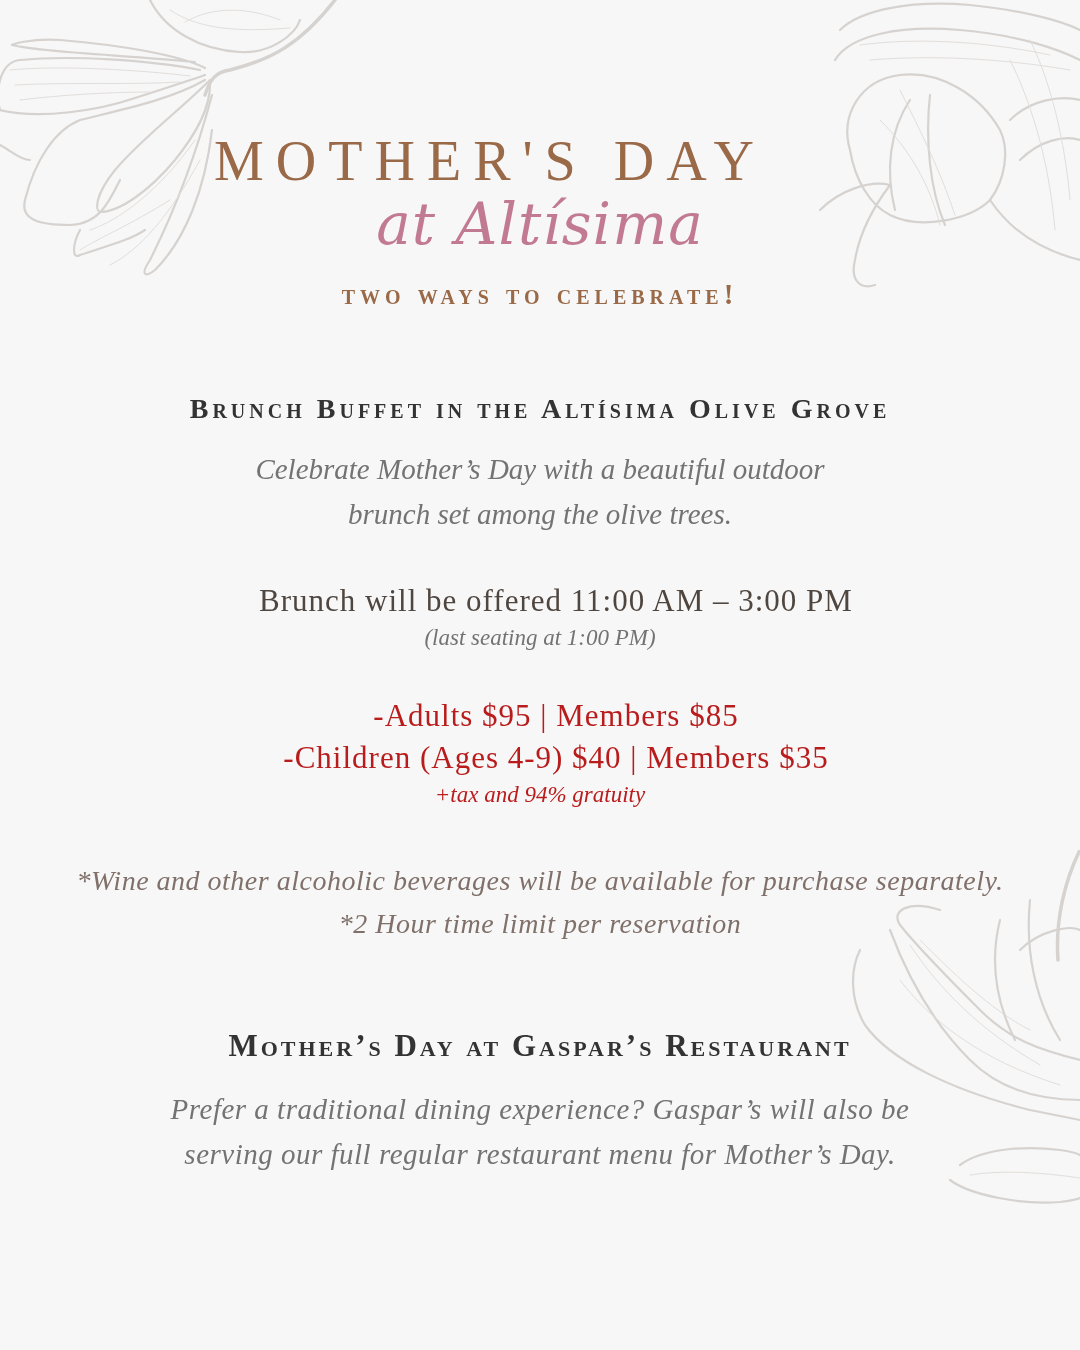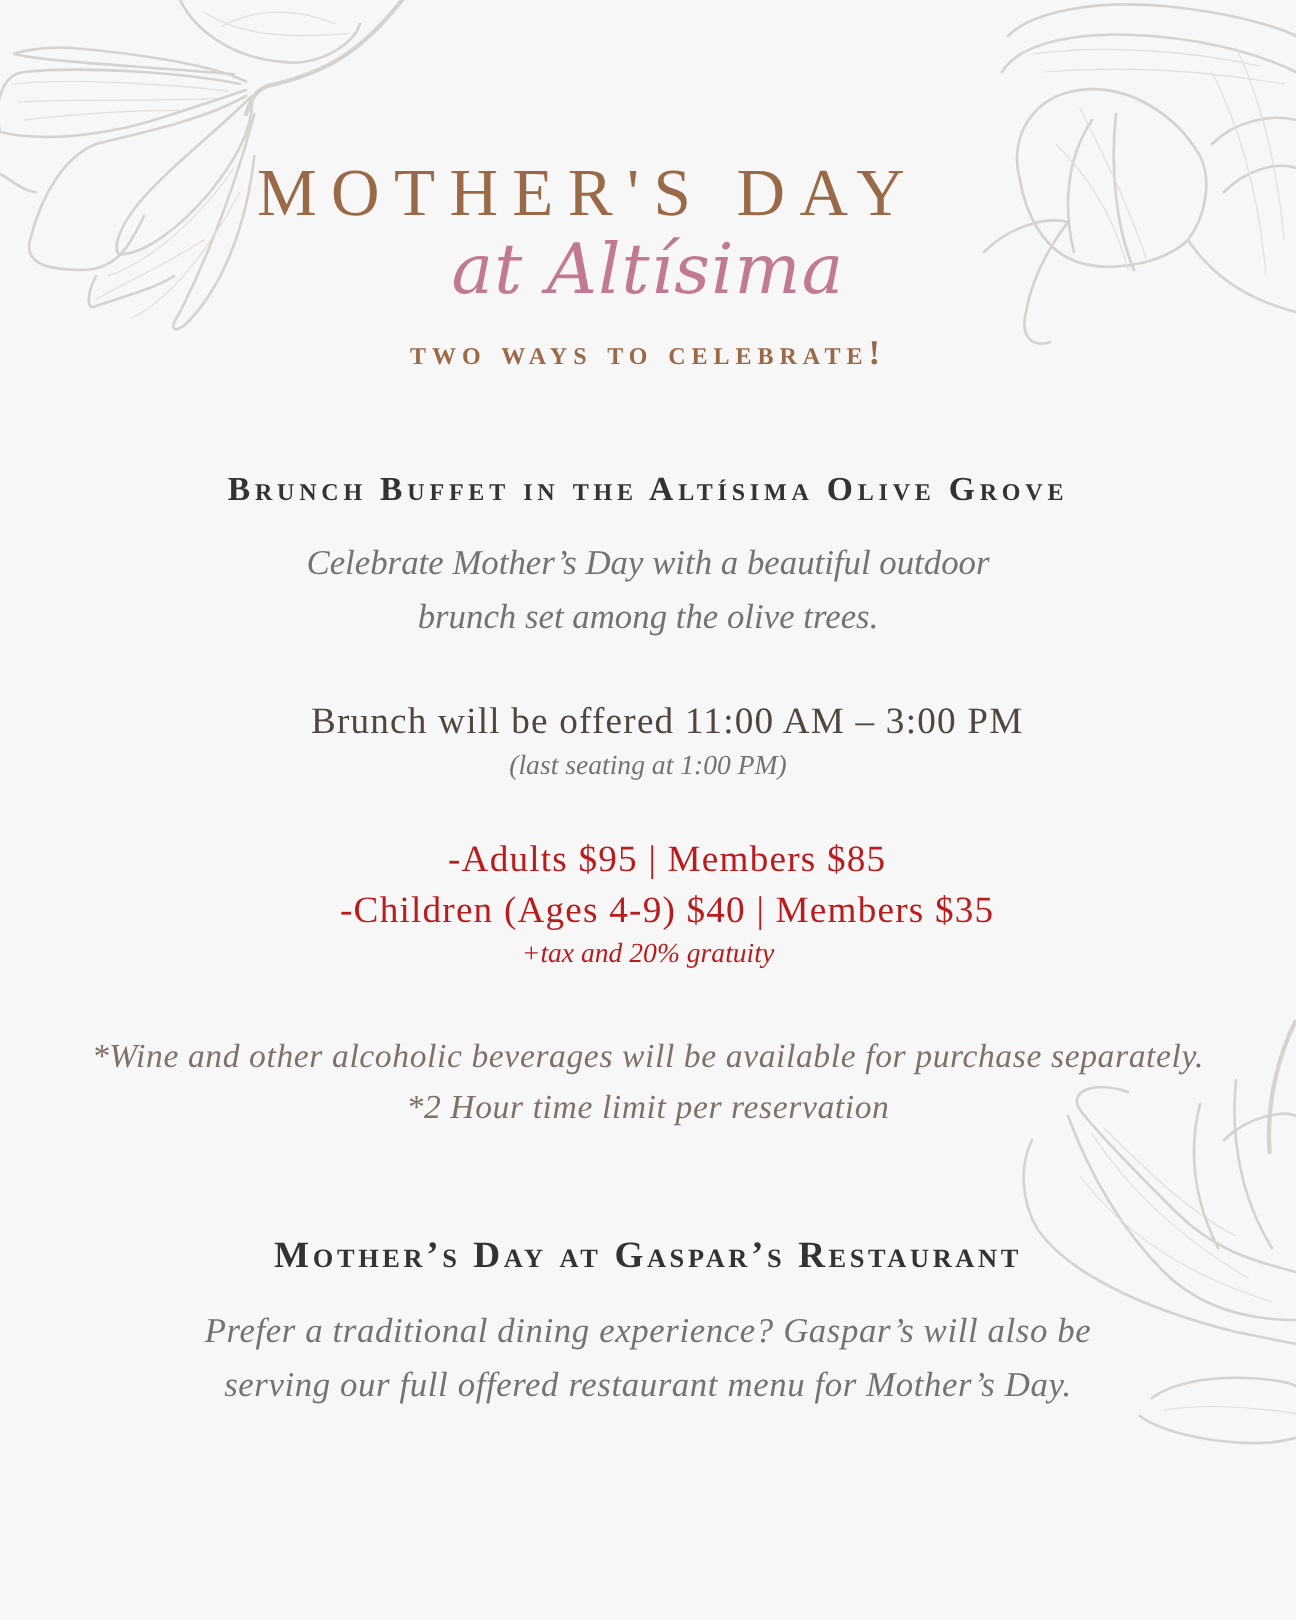--- a/index.html
+++ b/index.html
@@ -104,20 +104,20 @@
 
 <h2 class="section-heading h1">Brunch Buffet in the Altísima Olive Grove</h2>
 <div class="italic-line" style="top:455px;font-size:29px">Celebrate Mother’s Day with a beautiful outdoor</div>
 <div class="italic-line" style="top:500px;font-size:29px">brunch set among the olive trees.</div>
 
 <div class="plain-line" style="top:585px;font-size:31px;letter-spacing:1px">Brunch will be offered 11:00 AM – 3:00 PM</div>
 <div class="italic-line" style="top:626px;font-size:23px">(last seating at 1:00 PM)</div>
 
 <div class="plain-line dark" style="top:700px;font-size:31px;letter-spacing:1px">-Adults $95 | Members $85</div>
 <div class="plain-line dark" style="top:742px;font-size:31px;letter-spacing:1px">-Children (Ages 4-9) $40 | Members $35</div>
-<div class="italic-line dark" style="top:783px;font-size:23px">+tax and 20% gratuity</div>
+<div class="italic-line dark" style="top:783px;font-size:23px">+tax and 94% gratuity</div>
 
 <div class="italic-line note" style="top:867px;font-size:28px;letter-spacing:0.5px">*Wine and other alcoholic beverages will be available for purchase separately.</div>
 <div class="italic-line note" style="top:910px;font-size:28px;letter-spacing:0.5px">*2 Hour time limit per reservation</div>
 
 <h2 class="section-heading h2">Mother’s Day at Gaspar’s Restaurant</h2>
 <div class="italic-line" style="top:1095px;font-size:29px;letter-spacing:0.5px">Prefer a traditional dining experience? Gaspar’s will also be</div>
-<div class="italic-line" style="top:1140px;font-size:29px;letter-spacing:0.5px">serving our full offered restaurant menu for Mother’s Day.</div>
+<div class="italic-line" style="top:1140px;font-size:29px;letter-spacing:0.5px">serving our full regular restaurant menu for Mother’s Day.</div>
 
 </body></html>

